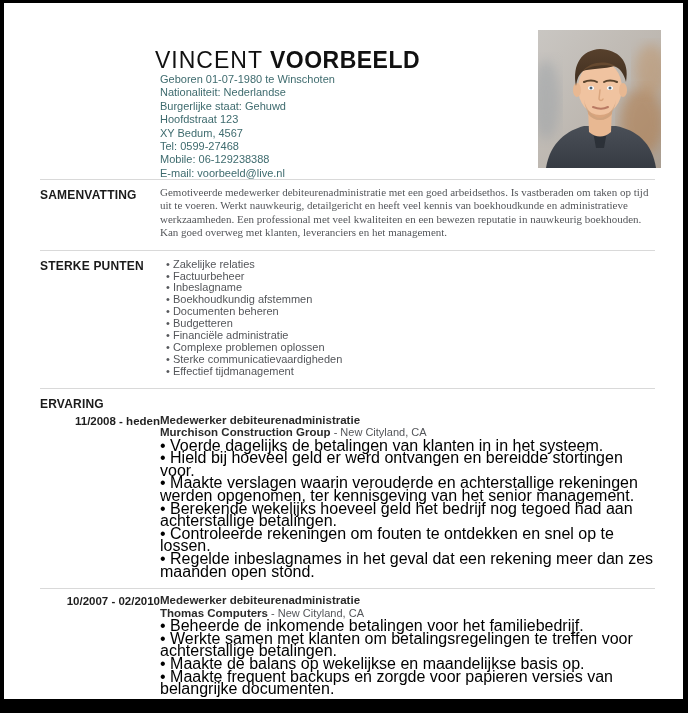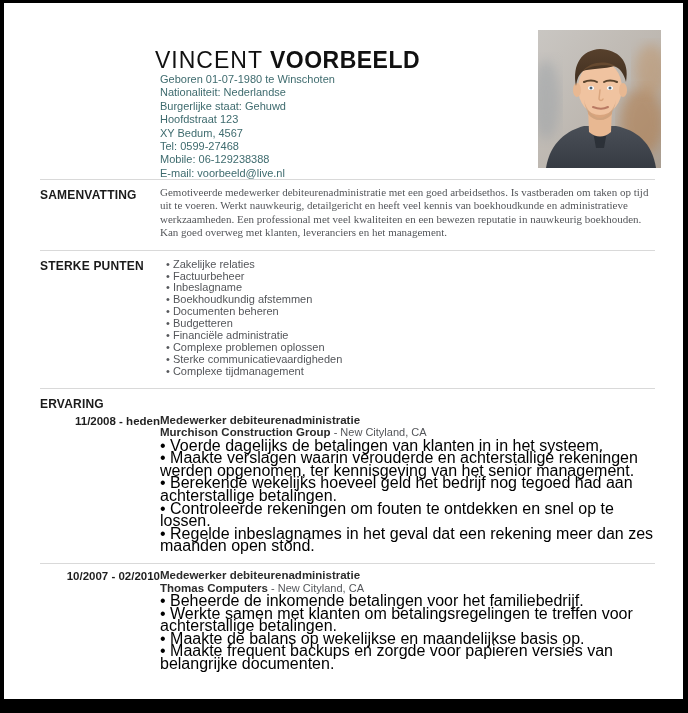--- a/index.html
+++ b/index.html
@@ -153,38 +153,39 @@
 
         <li>Zakelijke relaties</li>
             <li>Factuurbeheer</li>
             <li>Inbeslagname</li>
             <li>Boekhoudkundig afstemmen</li>
             <li>Documenten beheren</li>
             <li>Budgetteren</li>
             <li>Financiële administratie</li>
             <li>Complexe problemen oplossen</li>
             <li>Sterke communicatievaardigheden</li>
-            <li>Complexe tijdmanagement</li>
+            <li>Effectief tijdmanagement</li>
           </ul>
       </div>
     </div>
 
     <div class="section" style="display:block;">
       <div class="section-label">ERVARING</div>
 
       <div class="exp-job">
         <div class="exp-dates">11/2008 - heden</div>
         <div class="exp-detail">
           <div class="exp-title">Medewerker debiteurenadministratie</div>
           <div class="exp-company-line">
             <span class="exp-company">Murchison Construction Group</span><span> - New Cityland, CA</span>
           </div>
           <ul class="exp-bullets">
 
           <li>Voerde dagelijks de betalingen van klanten in in het systeem.</li>
+              <li>Hield bij hoeveel geld er werd ontvangen en bereidde stortingen voor.</li>
               <li>Maakte verslagen waarin verouderde en achterstallige rekeningen werden opgenomen, ter kennisgeving van het senior management.</li>
               <li>Berekende wekelijks hoeveel geld het bedrijf nog tegoed had aan achterstallige betalingen.</li>
               <li>Controleerde rekeningen om fouten te ontdekken en snel op te lossen.</li>
               <li>Regelde inbeslagnames in het geval dat een rekening meer dan zes maanden open stond.</li>
             </ul>
         </div>
       </div>
 
       <div class="exp-job">
         <div class="exp-dates">10/2007 - 02/2010</div>

